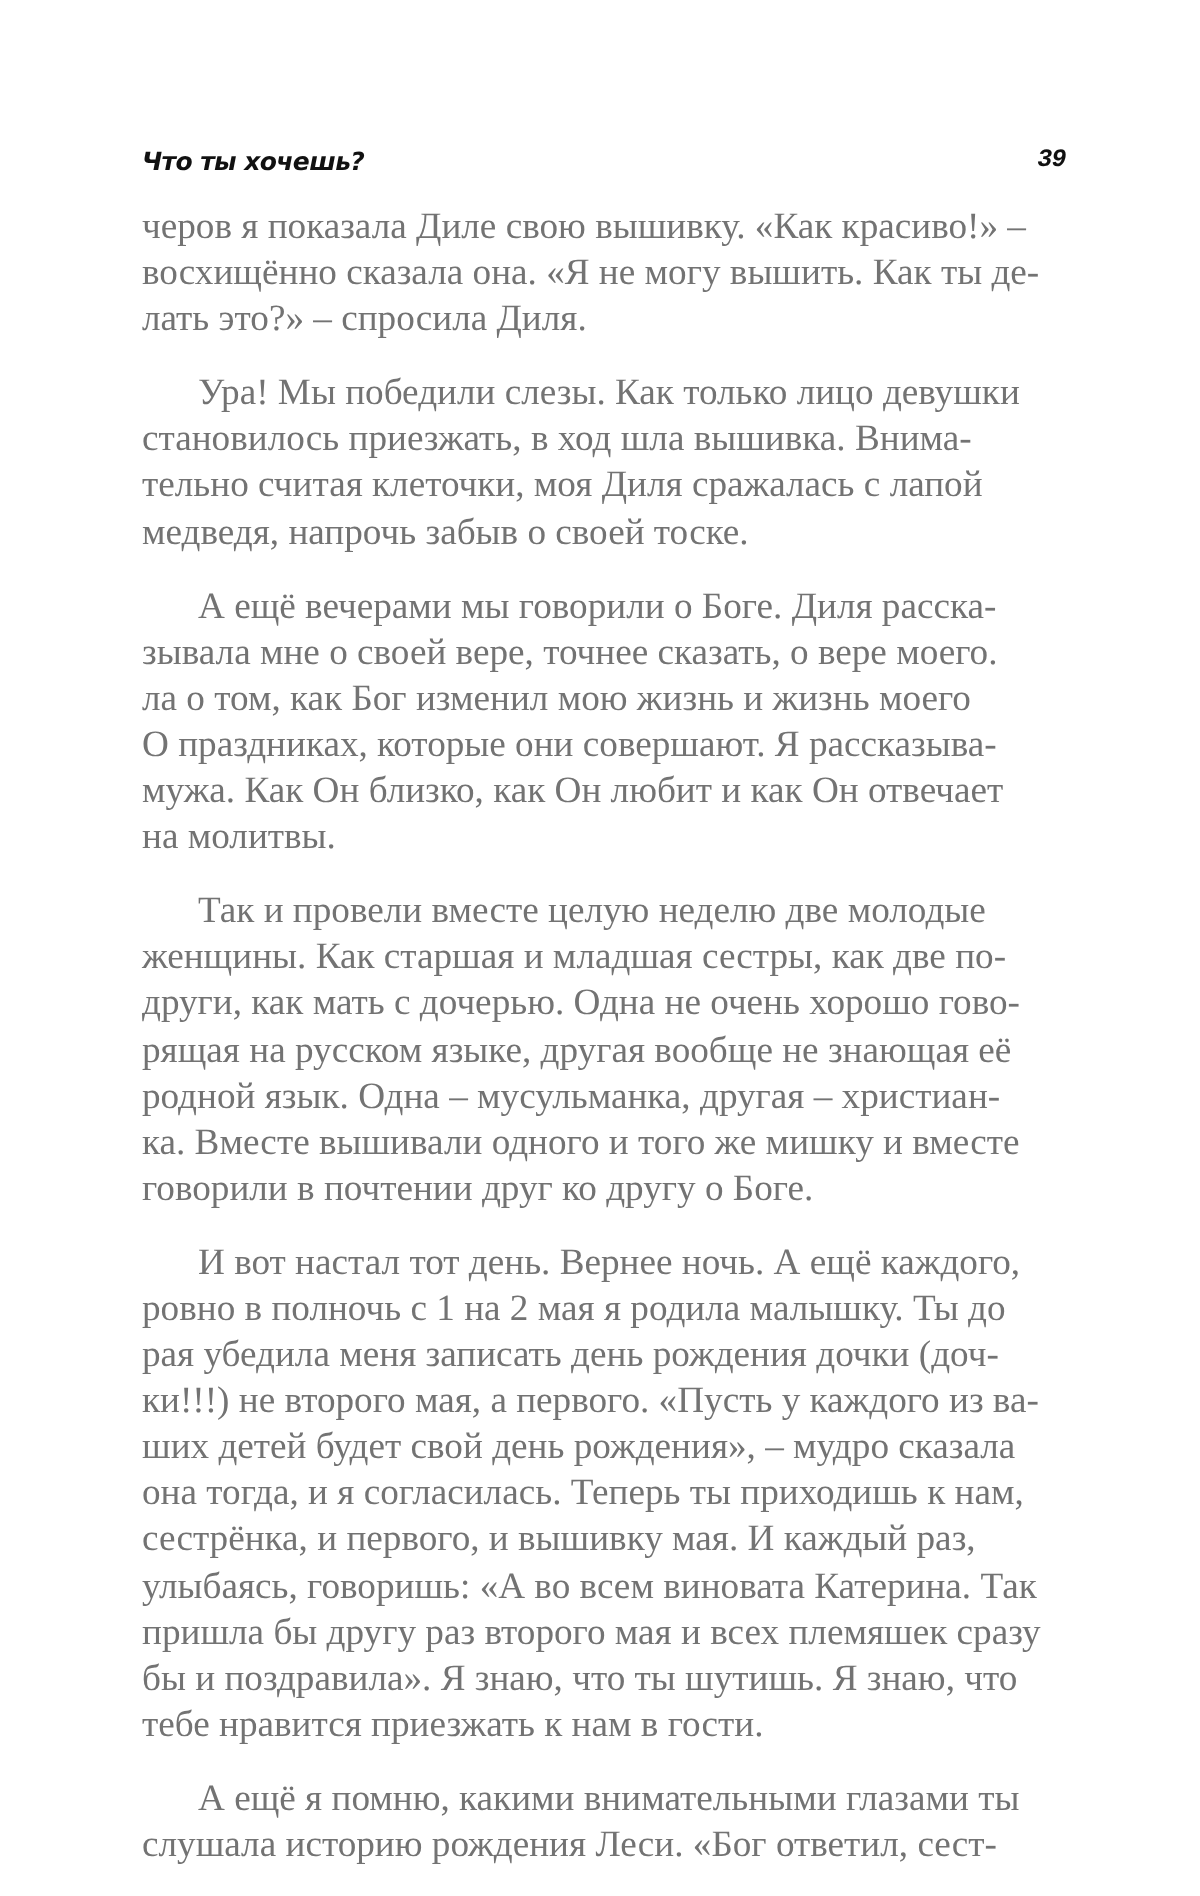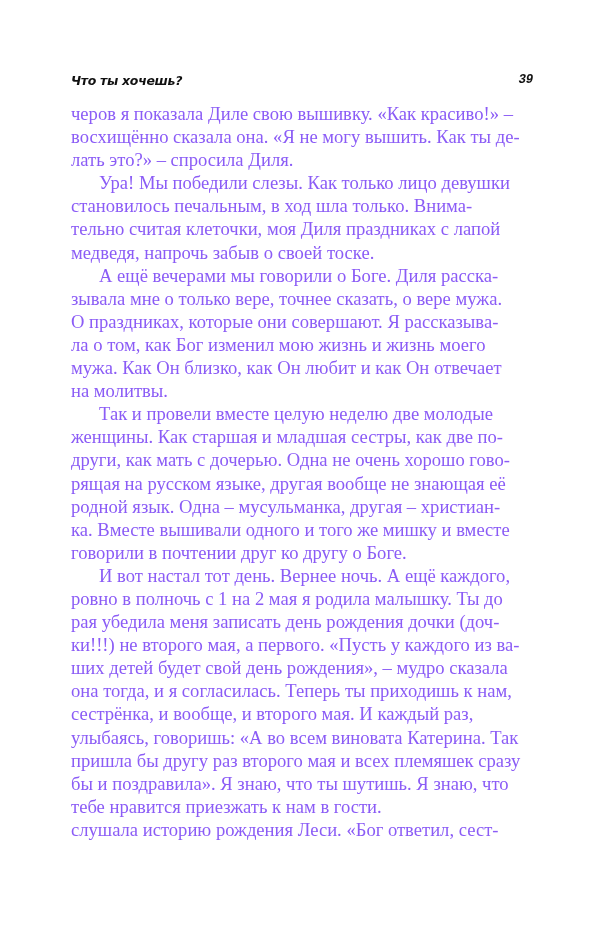--- a/index.html
+++ b/index.html
@@ -7,81 +7,82 @@
   .page { position: absolute; left: 0; top: 0; width: 600px; height: 948px; background: #fff; }
   .running-head {
     position: absolute; left: 71px; top: 73px; width: 462px; height: 20px;
     font-family: "DejaVu Sans", sans-serif; font-style: italic; font-weight: bold;
     font-size: 12.5px; color: #111; letter-spacing: -0.3px;
   }
   .running-head .title { position: absolute; left: 0; top: 0; }
   .running-head .folio { position: absolute; right: 0; top: 0; font-family: Liberation Mono, monospace; }
   .body-text {
     position: absolute; left: 71px; top: 102px; width: 462px;
-    font-family: "Liberation Serif", serif; font-size: 18.6px; color: #8b5cf6;
+    font-family: "Liberation Serif", serif; font-size: 18.6px; color: #737373;
     -webkit-font-smoothing: antialiased;
   }
   .line {
     display: block; height: 23.1px; line-height: 23.1px;
     text-align: justify; text-align-last: justify; white-space: nowrap;
     overflow: visible;
   }
   .line.last { text-align-last: left; }
-  .line.indent { padding-left: 28px; }
+  .line.indent { padding-left: 28px; margin-top: 14px; }
   
   .line::after { content: ""; display: inline-block; width: 100%; }
   .line.last::after { display: none; }
 </style>
 </head>
 <body>
 
 <div class="page">
   <div class="running-head">
     <span class="title">Что ты хочешь?</span>
     <span class="folio">39</span>
   </div>
   <div class="body-text" id="body-text">
       <div>
         <span class="line">черов я показала Диле свою вышивку. «Как красиво!» –</span>
         <span class="line">восхищённо сказала она. «Я не могу вышить. Как ты де-</span>
         <span class="line last">лать это?» – спросила Диля.</span>
       </div>
       <div>
         <span class="line indent">Ура! Мы победили слезы. Как только лицо девушки</span>
-        <span class="line">становилось печальным, в ход шла только. Внима-</span>
-        <span class="line">тельно считая клеточки, моя Диля праздниках с лапой</span>
+        <span class="line">становилось приезжать, в ход шла вышивка. Внима-</span>
+        <span class="line">тельно считая клеточки, моя Диля сражалась с лапой</span>
         <span class="line last">медведя, напрочь забыв о своей тоске.</span>
       </div>
       <div>
         <span class="line indent">А ещё вечерами мы говорили о Боге. Диля расска-</span>
-        <span class="line">зывала мне о только вере, точнее сказать, о вере мужа.</span>
+        <span class="line">зывала мне о своей вере, точнее сказать, о вере моего.</span>
+        <span class="line">ла о том, как Бог изменил мою жизнь и жизнь моего</span>
         <span class="line">О праздниках, которые они совершают. Я рассказыва-</span>
-        <span class="line">ла о том, как Бог изменил мою жизнь и жизнь моего</span>
         <span class="line">мужа. Как Он близко, как Он любит и как Он отвечает</span>
         <span class="line last">на молитвы.</span>
       </div>
       <div>
         <span class="line indent">Так и провели вместе целую неделю две молодые</span>
         <span class="line">женщины. Как старшая и младшая сестры, как две по-</span>
         <span class="line">други, как мать с дочерью. Одна не очень хорошо гово-</span>
         <span class="line">рящая на русском языке, другая вообще не знающая её</span>
         <span class="line">родной язык. Одна – мусульманка, другая – христиан-</span>
         <span class="line">ка. Вместе вышивали одного и того же мишку и вместе</span>
         <span class="line last">говорили в почтении друг ко другу о Боге.</span>
       </div>
       <div>
         <span class="line indent">И вот настал тот день. Вернее ночь. А ещё каждого,</span>
         <span class="line">ровно в полночь с 1 на 2 мая я родила малышку. Ты до</span>
         <span class="line">рая убедила меня записать день рождения дочки (доч-</span>
         <span class="line">ки!!!) не второго мая, а первого. «Пусть у каждого из ва-</span>
         <span class="line">ших детей будет свой день рождения», – мудро сказала</span>
         <span class="line">она тогда, и я согласилась. Теперь ты приходишь к нам,</span>
-        <span class="line">сестрёнка, и вообще, и второго мая. И каждый раз,</span>
+        <span class="line">сестрёнка, и первого, и вышивку мая. И каждый раз,</span>
         <span class="line">улыбаясь, говоришь: «А во всем виновата Катерина. Так</span>
         <span class="line">пришла бы другу раз второго мая и всех племяшек сразу</span>
         <span class="line">бы и поздравила». Я знаю, что ты шутишь. Я знаю, что</span>
         <span class="line last">тебе нравится приезжать к нам в гости.</span>
       </div>
       <div>
+        <span class="line indent">А ещё я помню, какими внимательными глазами ты</span>
         <span class="line">слушала историю рождения Леси. «Бог ответил, сест-</span>
       </div>
     </div>
 </div>
 
 </body></html>

